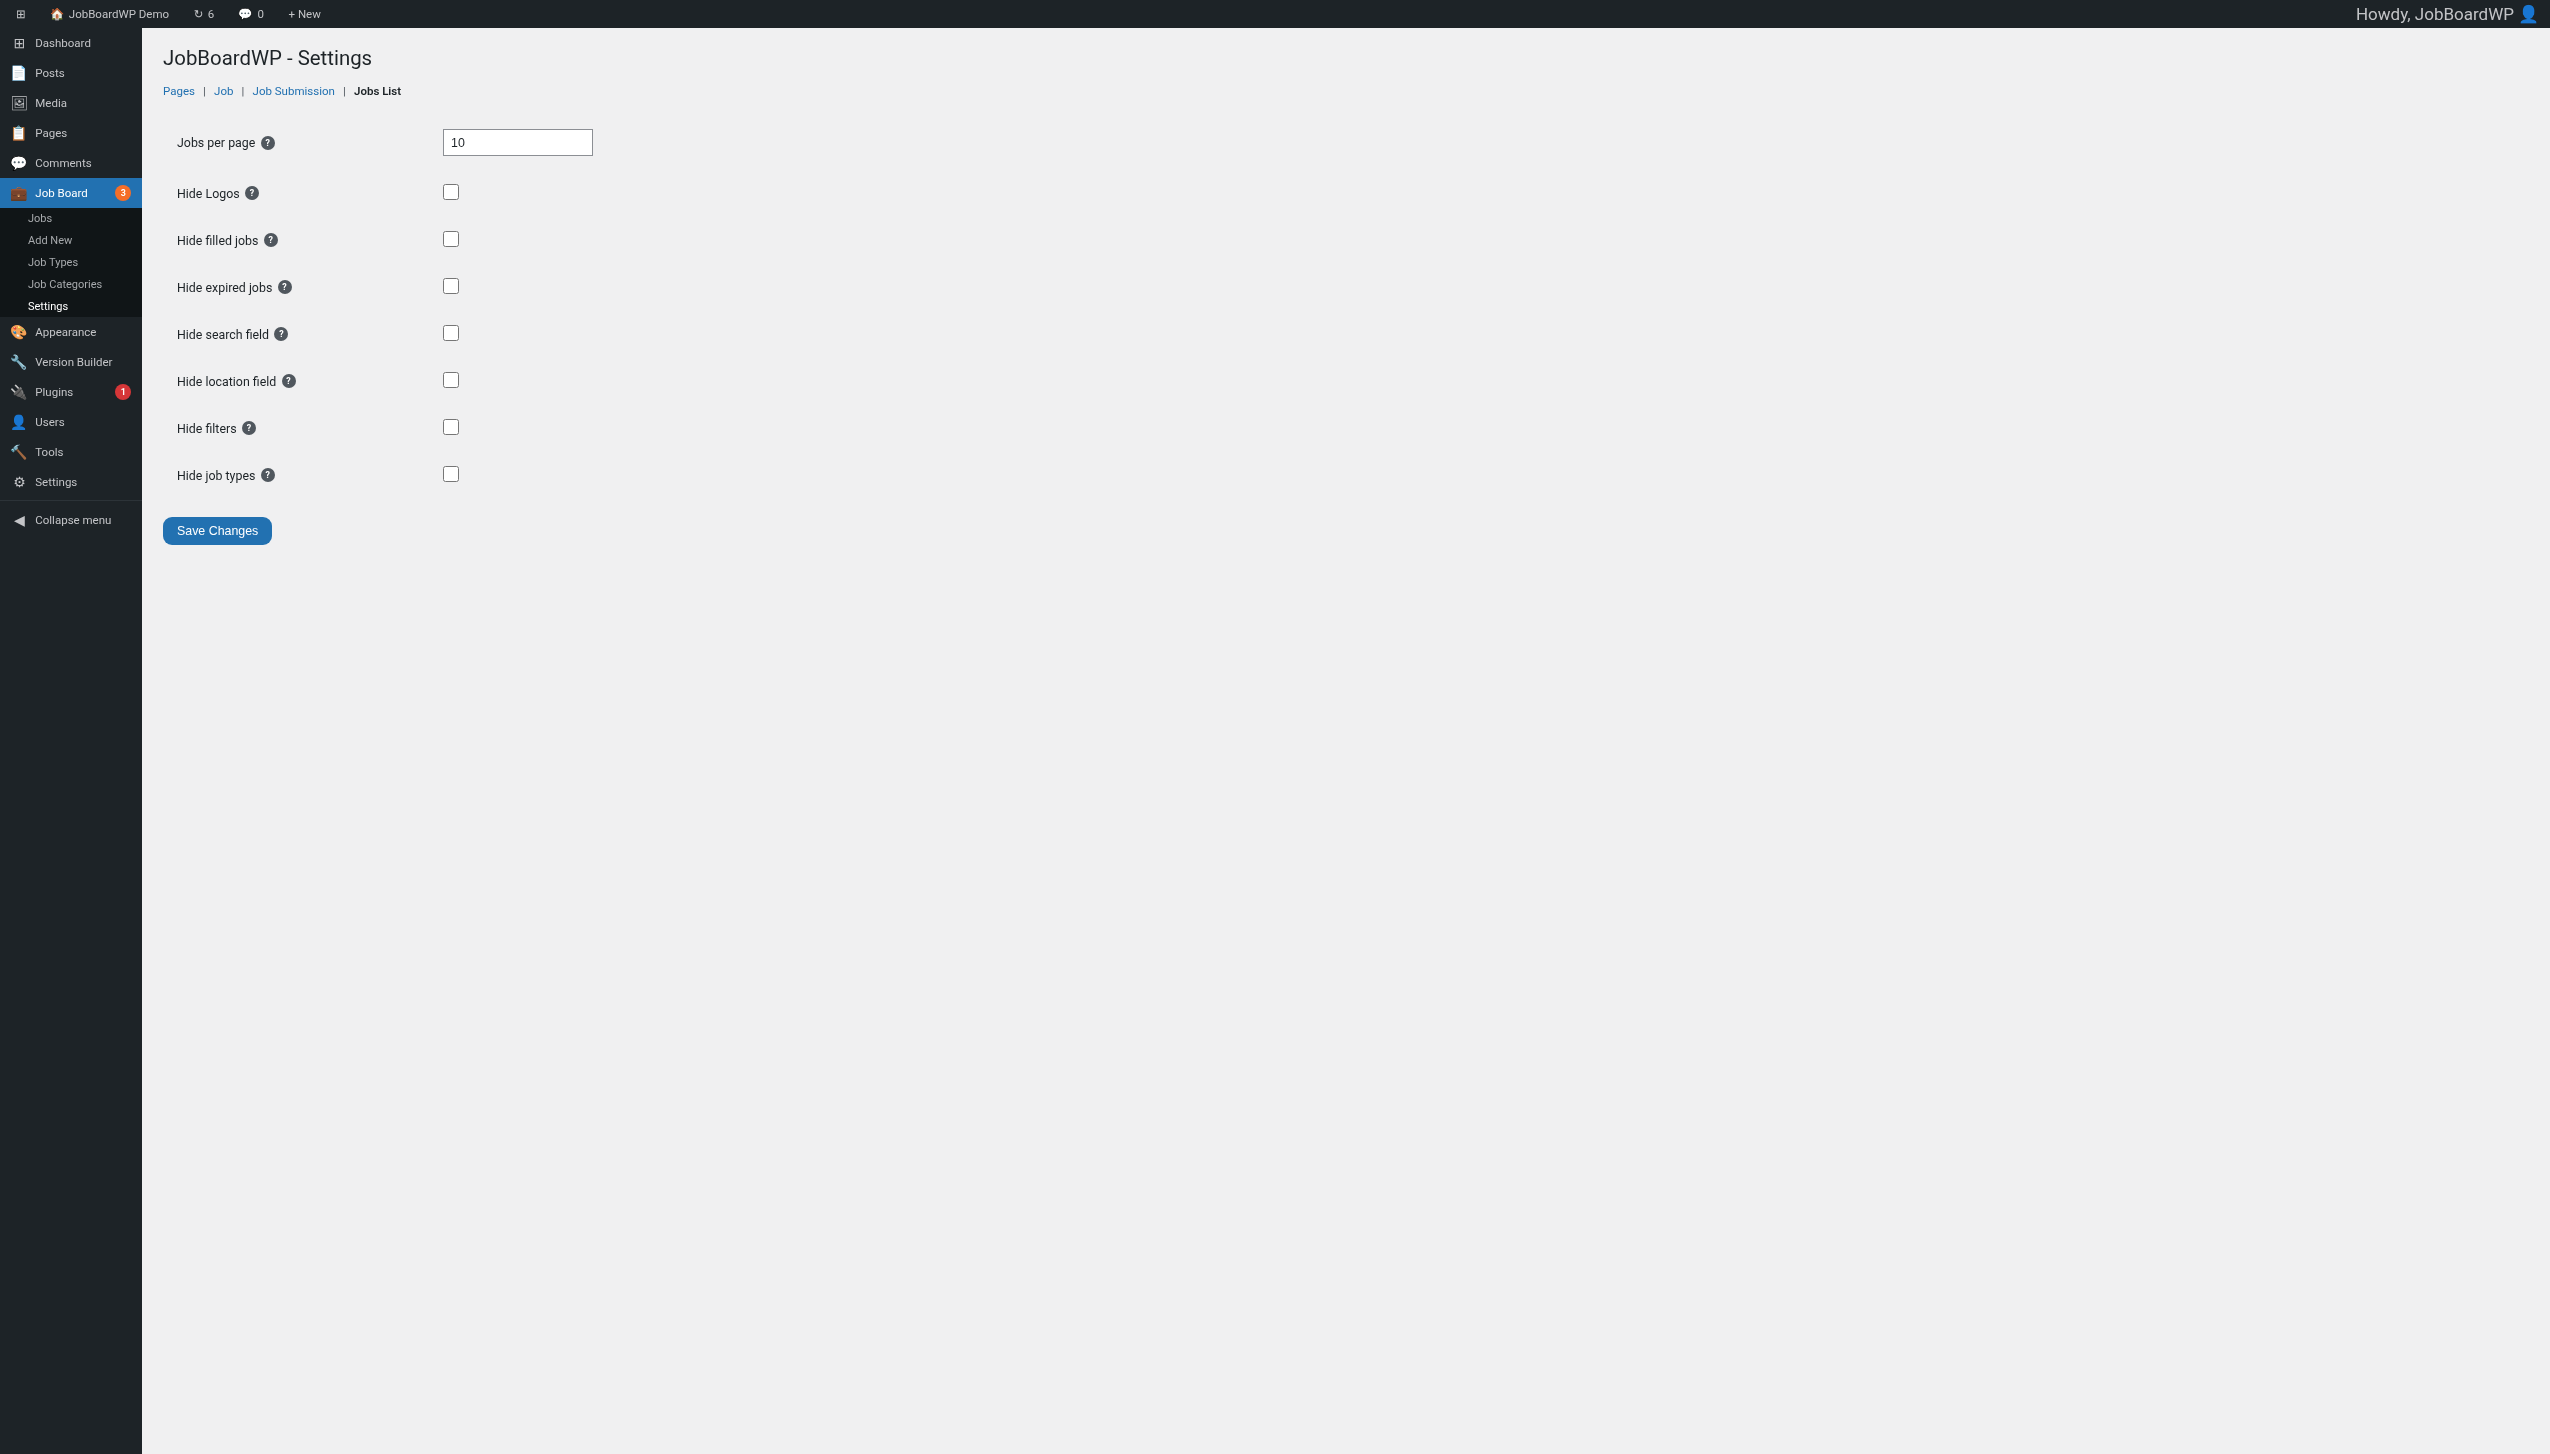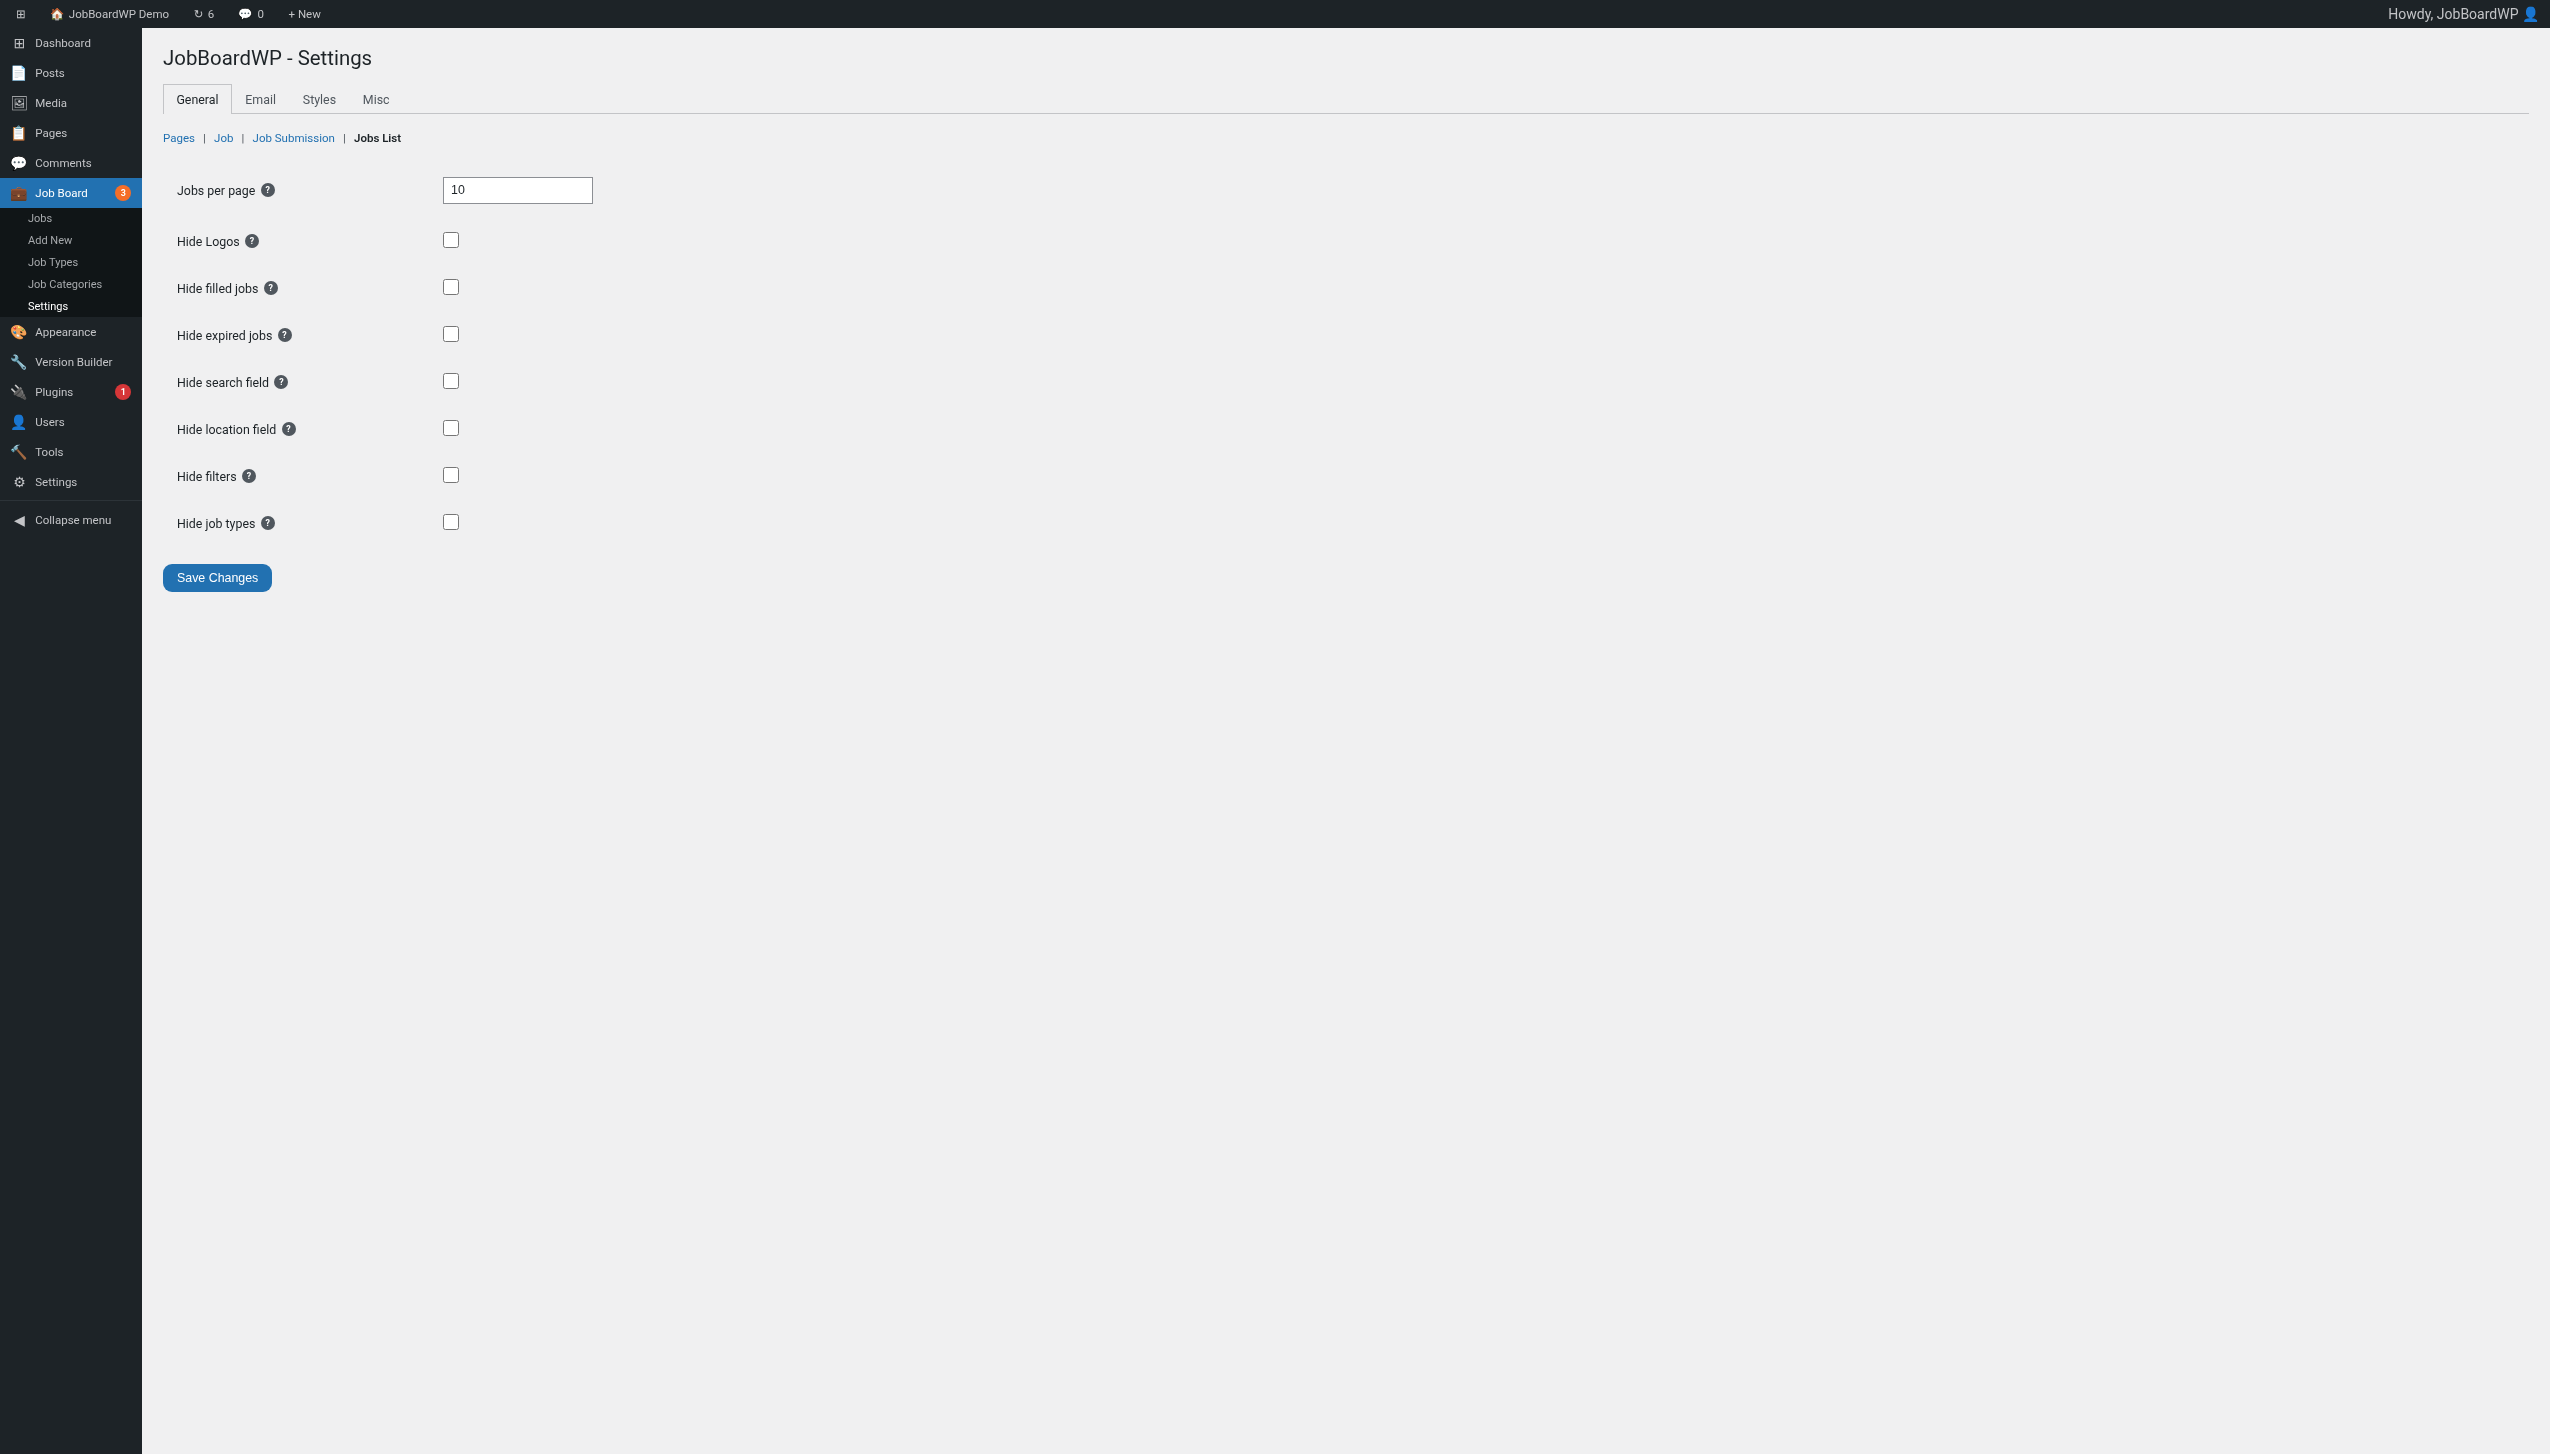--- a/index.html
+++ b/index.html
@@ -13,21 +13,21 @@
       display: flex;
       align-items: center;
       padding: 0 10.6px;
       justify-content: space-between;
       position: fixed;
       top: 0; left: 0; right: 0;
       z-index: 100;
     }
     .adminbar-left { display: flex; align-items: center; gap: 14px; }
     .adminbar-item { display: flex; align-items: center; gap: 4.4px; color: #c3c4c7; font-size: 11.5px; cursor: pointer; padding: 0 5.3px; height: 28px; }
-    .adminbar-right { color: #c3c4c7; font-size: 14px; margin-left: 40px; }
+    .adminbar-right { color: #c3c4c7; font-size: 17px; margin-left: 40px; }
 
     
     .wp-layout { display: flex; margin-top: 28px; min-height: calc(100vh - 28px); }
 
     
     #adminmenu {
       width: 142px;
       background: #1d2327;
       flex-shrink: 0;
       padding-top: 0;
@@ -279,26 +279,20 @@
     <div class="menu-item">
       <span class="icon">◀</span>
       <span>Collapse menu</span>
     </div>
   </div>
 
   <div id="wpbody">
 
     <h1 class="page-title">JobBoardWP - Settings</h1>
 
-    <div class="nav-tab-wrapper">
-      <a class="nav-tab active">General</a>
-      <a class="nav-tab">Email</a>
-      <a class="nav-tab">Styles</a>
-      <a class="nav-tab">Misc</a>
-    </div>
 
     <div class="breadcrumb">
       <a href="#">Pages</a>
       <span class="sep">|</span>
       <a href="#">Job</a>
       <span class="sep">|</span>
       <a href="#">Job Submission</a>
       <span class="sep">|</span>
       <strong class="current">Jobs List</strong>
     </div>

